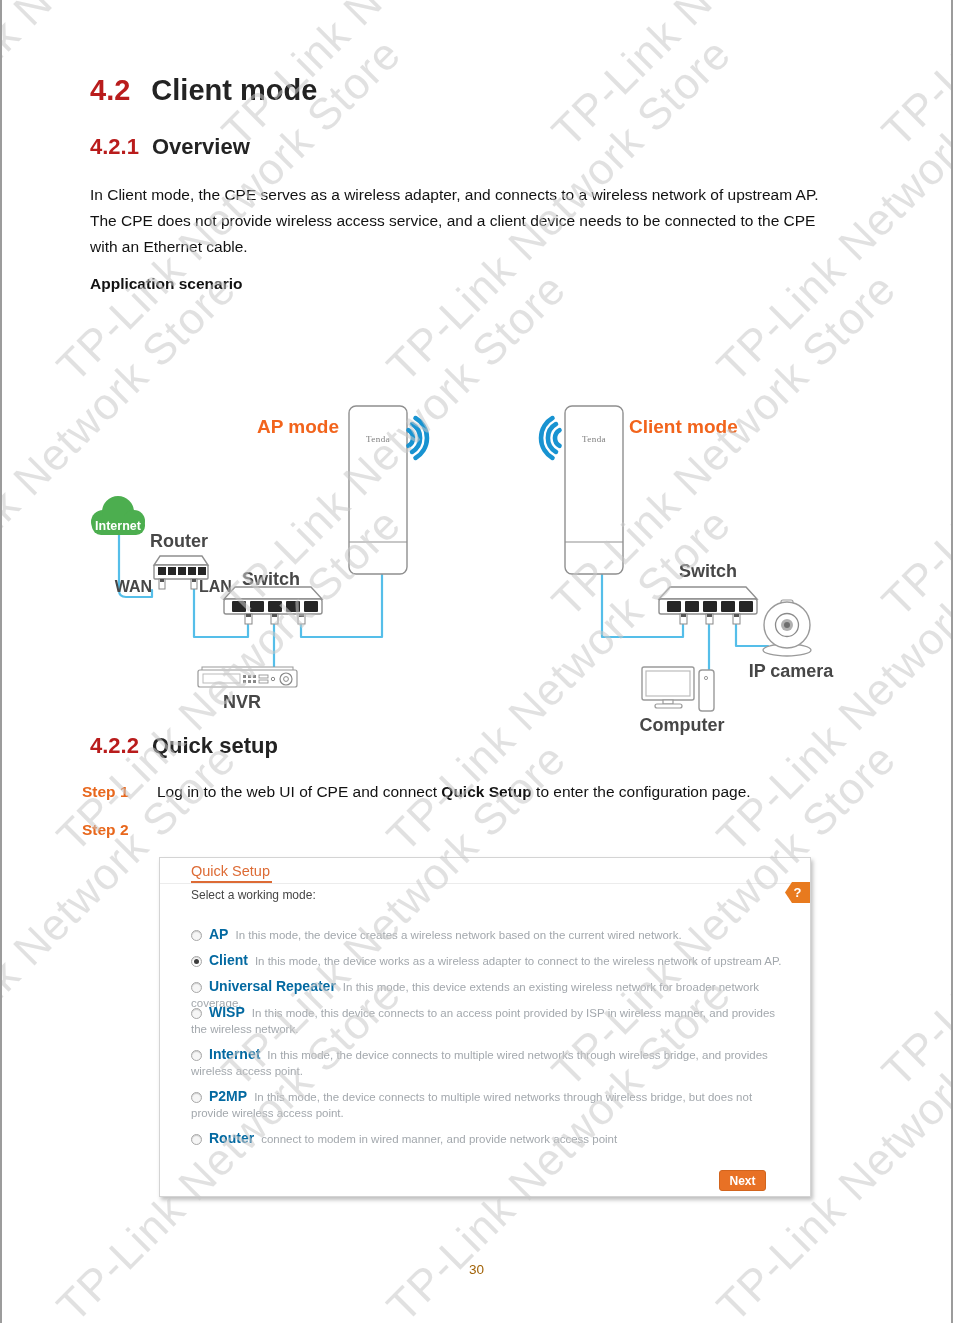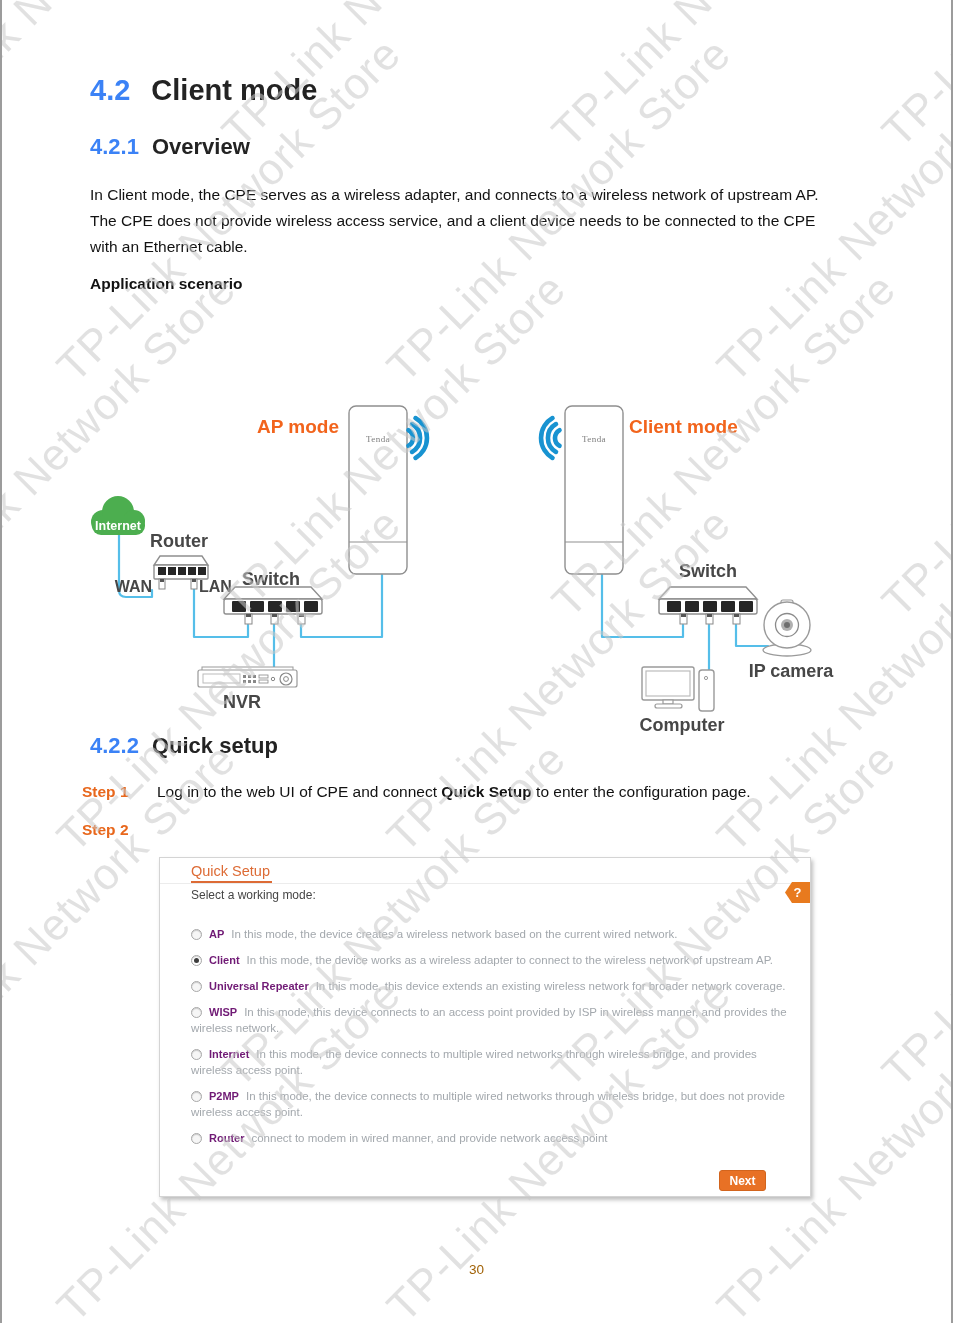--- a/index.html
+++ b/index.html
@@ -9,21 +9,21 @@
   .abs{position:absolute;}
   .content{position:absolute;inset:0;z-index:1;}
   
   .wm-layer{position:absolute;inset:0;z-index:3;pointer-events:none;overflow:hidden;}
   .wm{position:absolute;transform:rotate(-45deg);font-size:44px;color:#c9c9c9;
       white-space:nowrap;mix-blend-mode:multiply;opacity:.55;letter-spacing:1px;}
   
   .h1{left:88px;top:74px;font-size:29px;font-weight:bold;color:#232323;}
   .h2{left:88px;top:134px;font-size:22px;font-weight:bold;color:#232323;}
   .h3{left:88px;top:733px;font-size:22px;font-weight:bold;color:#232323;}
-  .num{color:#3b82f6;}
+  .num{color:#b91c1c;}
   .h1 .num{margin-right:21px;}
   .h2 .num,.h3 .num{margin-right:13px;}
   .body-text{font-size:15.5px;line-height:25.8px;color:#121212;}
   .p1{left:88px;top:182px;width:745px;}
   .appscn{left:88px;top:275px;font-size:15.5px;font-weight:bold;color:#121212;}
   .p2{left:88px;top:314px;width:745px;}
   .step-label{font-size:15.5px;font-weight:bold;color:#e8671c;left:80px;}
   .step-text{left:155px;width:720px;font-size:15.5px;color:#121212;}
   .pagenum{left:0;top:1262px;width:100%;text-align:center;font-size:13.5px;color:#a16207;}
   
@@ -45,21 +45,21 @@
   .qs-help{position:absolute;right:0;top:24px;width:25px;height:21px;background:#e87a1e;color:#fff;
            font-weight:bold;font-size:13px;text-align:center;line-height:21px;
            clip-path:polygon(28% 0,100% 0,100% 100%,28% 100%,0 50%);}
   .qs-prompt{position:absolute;left:31px;top:30px;font-size:12px;color:#454545;}
   .opt{position:absolute;left:31px;width:600px;line-height:16px;font-size:11.5px;color:#a3a8ad;}
   .radio{position:relative;display:inline-block;width:11px;height:11px;border-radius:50%;
          background:#f6f6f6;border:1px solid #a8a8a8;box-sizing:border-box;
          vertical-align:-2px;margin-right:7px;box-shadow:inset 0 1px 1px rgba(0,0,0,.18);}
   .opt.selected .radio{background:#fff;}
   .opt.selected .radio::after{content:"";position:absolute;inset:2px;border-radius:50%;background:#3d3d3d;}
-  .opt-label{font-weight:bold;color:#701a75;font-size:11px;margin-right:7px;}
+  .opt-label{font-weight:bold;color:#0369a1;font-size:14px;margin-right:7px;}
   .qs-next{position:absolute;left:559px;top:312px;width:47px;height:21px;background:#e87125;
            color:#fff;font-size:12px;font-weight:bold;text-align:center;line-height:21px;
            border-radius:3px;border:1px solid #d2641d;box-sizing:border-box;}
   .t-ap{top:68px;}.t-client{top:94px;}.t-ur{top:120px;}.t-wisp{top:146px;}
   .t-rep{top:188px;}.t-p2mp{top:230px;}.t-router{top:272px;}
 </style>
 </head>
 <body>
 
 <div class="page">

